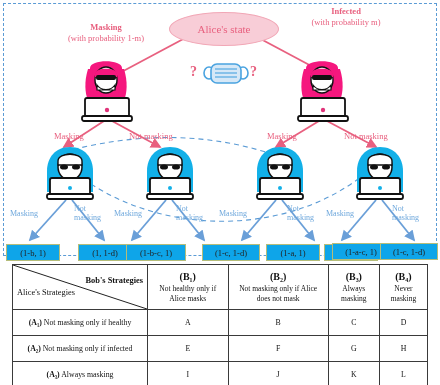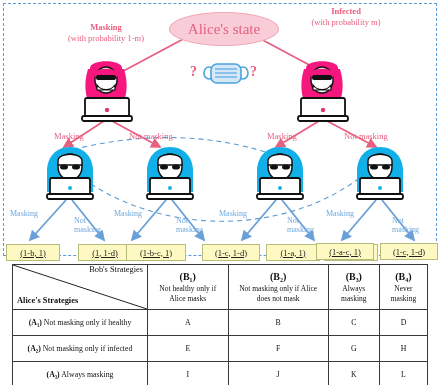--- a/index.html
+++ b/index.html
@@ -31,21 +31,21 @@
   
   #root-node {
     left: 165px; top: 8px;
     width: 108px; height: 32px;
     border-radius: 50%;
     background: #f8cdd7;
     border: 1px solid #f1a7b6;
     display: flex; align-items: center; justify-content: center;
   }
   #root-node .lbl {
-    font-size: 15px;
+    font-size: 11px;
     color: #e8607f;
     white-space: nowrap;
   }
 
   
   .pink-label {
     color: #e8607f;
     font-size: 8.5px;
     text-align: center;
     line-height: 1.25;
@@ -65,46 +65,45 @@
   #act-m-2  { left: 263px; top: 127px; }
   #act-nm-2 { left: 340px; top: 127px; }
 
   
   .blue-act {
     color: #6fa8dc;
     font-size: 8px;
     line-height: 1.2;
     white-space: nowrap;
   }
-  .blue-act.two { line-height: 1.15; margin-top: 12px; }
+  .blue-act.two { line-height: 1.15; }
 
   
   #mask-group { left: 186px; top: 54px; width: 70px; height: 30px; }
   .qmark {
     color: #e8607f;
     font-size: 14px;
     font-weight: bold;
     position: absolute;
     top: 6px;
   }
   #q-left  { left: 0px; }
   #q-right { left: 60px; }
 
   
   .payoff {
     position: absolute;
     top: 240px;
     height: 15px;
-    background: #fef9c3;
+    background: #0ea5e9;
     border: 1px solid #b5bd7a;
     display: flex; align-items: center; justify-content: center;
     font-size: 8.5px;
     color: #222;
     white-space: nowrap;
-    text-decoration: underline;
   }
 
   
   #payoff-table {
     position: absolute;
     left: 12px;
     top: 264px;
     width: 416px;
     border-collapse: collapse;
     font-size: 7.6px;
@@ -115,26 +114,26 @@
     padding: 0;
     vertical-align: middle;
   }
   .corner-cell {
     position: relative;
     height: 44px;
     width: 134px;
     padding: 0 !important;
   }
   .corner-cell .bobs {
-    position: absolute; right: 4px; top: 0;
+    position: absolute; right: 4px; top: 11px;
+    font-weight: bold; font-size: 8.4px;
+  }
+  .corner-cell .alices {
+    position: absolute; left: 4px; bottom: 12px;
     font-weight: normal; font-size: 8.4px;
-  }
-  .corner-cell .alices {
-    position: absolute; left: 4px; bottom: 4px;
-    font-weight: bold; font-size: 8.4px;
   }
   .corner-cell svg { position: absolute; left: 0; top: 0; }
   .col-head {
     text-align: center;
     line-height: 1.35;
     padding: 3px 4px !important;
     font-weight: normal;
     font-size: 7.5px;
   }
   .col-head .tag { font-weight: bold; display: block; font-size: 10px; }
@@ -317,21 +316,21 @@
 
   <div class="payoff" style="left:2px;   width:52px;">(1-b, 1)</div>
   <div class="payoff" style="left:74px;  width:52px;">(1, 1-d)</div>
   <div class="payoff" style="left:122px; width:58px;">(1-b-c, 1)</div>
   <div class="payoff" style="left:198px; width:56px;">(1-c, 1-d)</div>
   <div class="payoff" style="left:262px; width:52px;">(1-a, 1)</div>
   <div class="payoff" style="left:320px; width:52px;">(1, 1-d)</div>
 
 </div>
 
-<div class="abs payoff" style="left:316px; top:243px; width:56px;">(1-a-c, 1)</div>
+<div class="abs payoff" style="left:332px; top:243px; width:56px;">(1-a-c, 1)</div>
 <div class="abs payoff" style="left:380px; top:243px; width:56px;">(1-c, 1-d)</div>
 
 <table id="payoff-table">
   <tbody>
       <tr>
     <td class="corner-cell">
       <svg width="134" height="44">
         <line x1="0" y1="0" x2="134" y2="44" stroke="#222" stroke-width="1"></line>
       </svg>
       <span class="bobs">Bob's Strategies</span>

